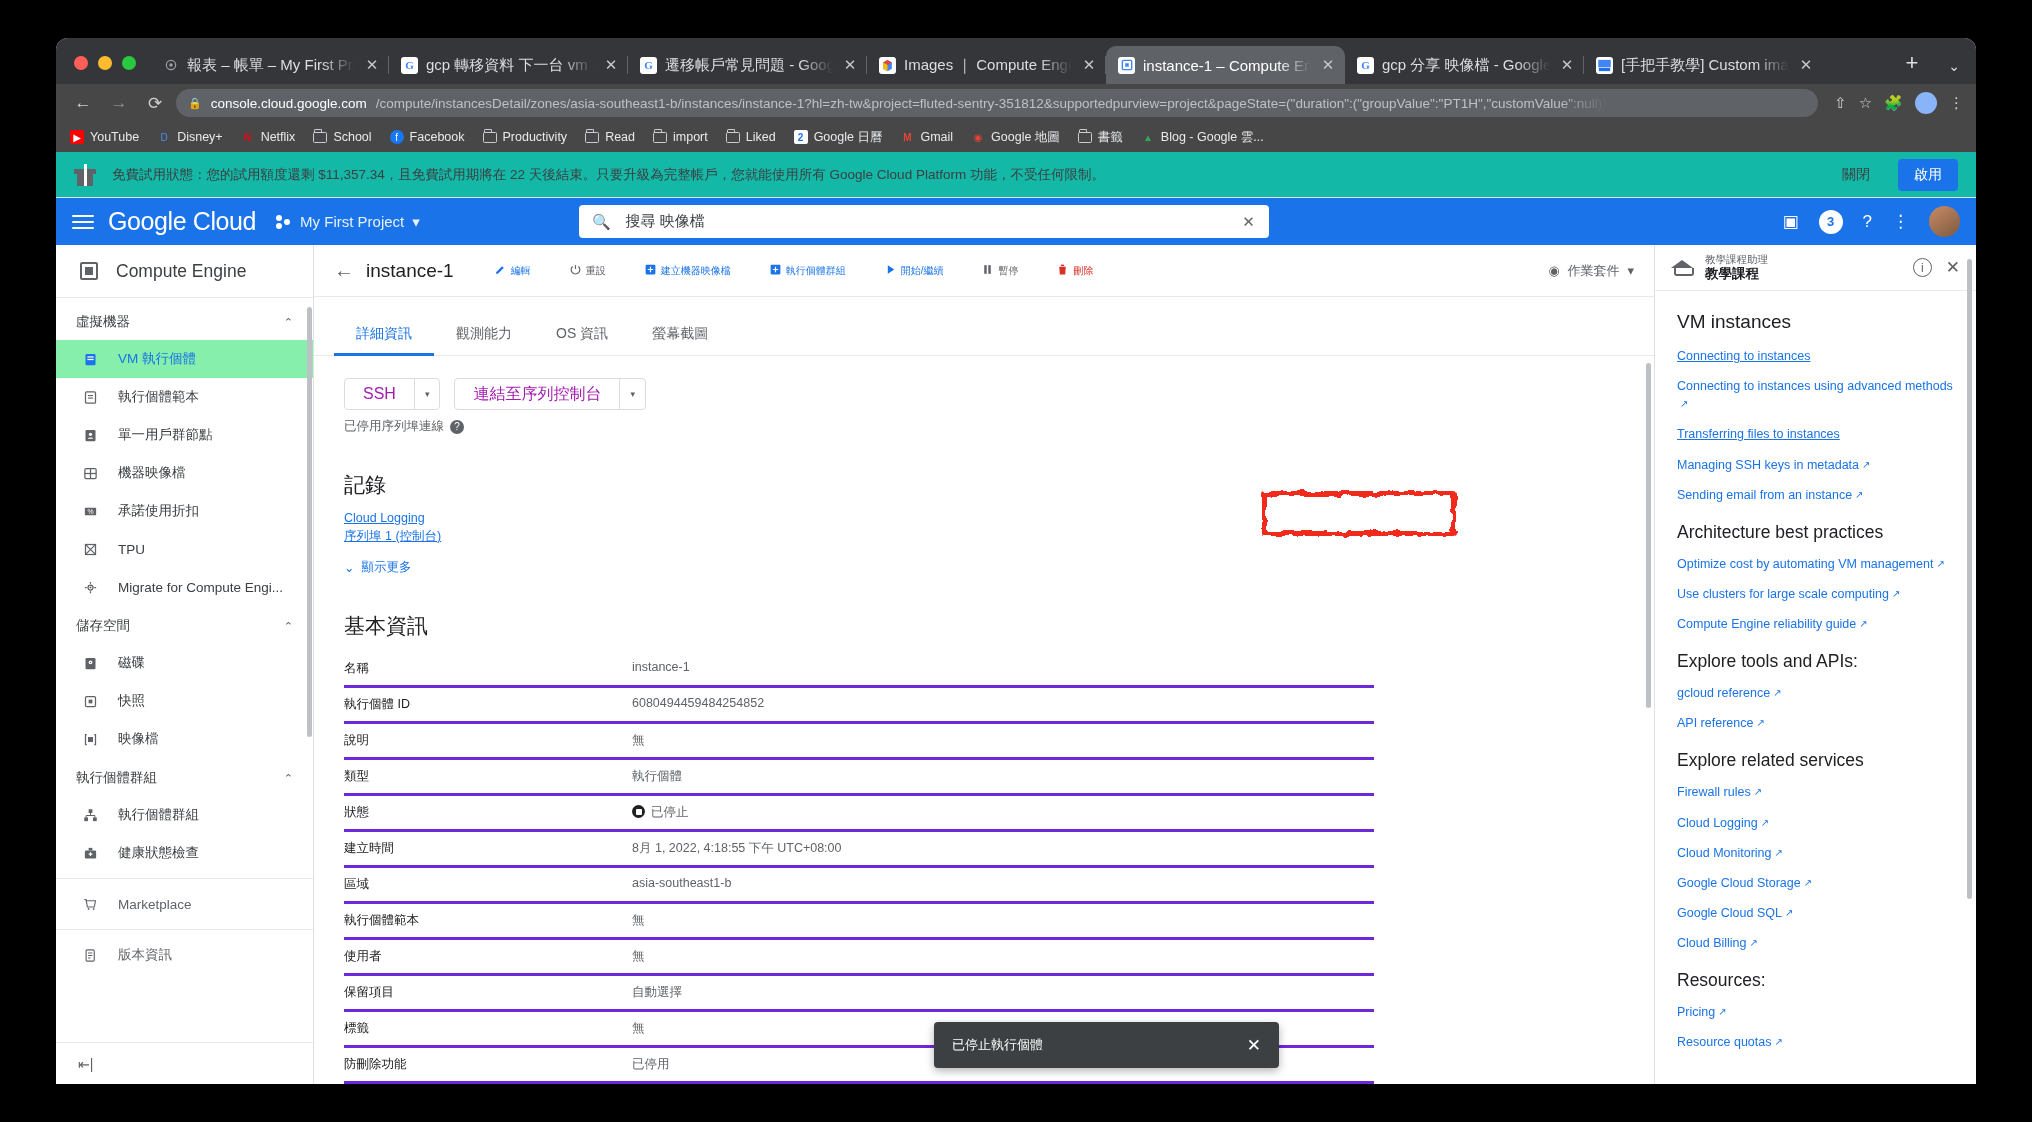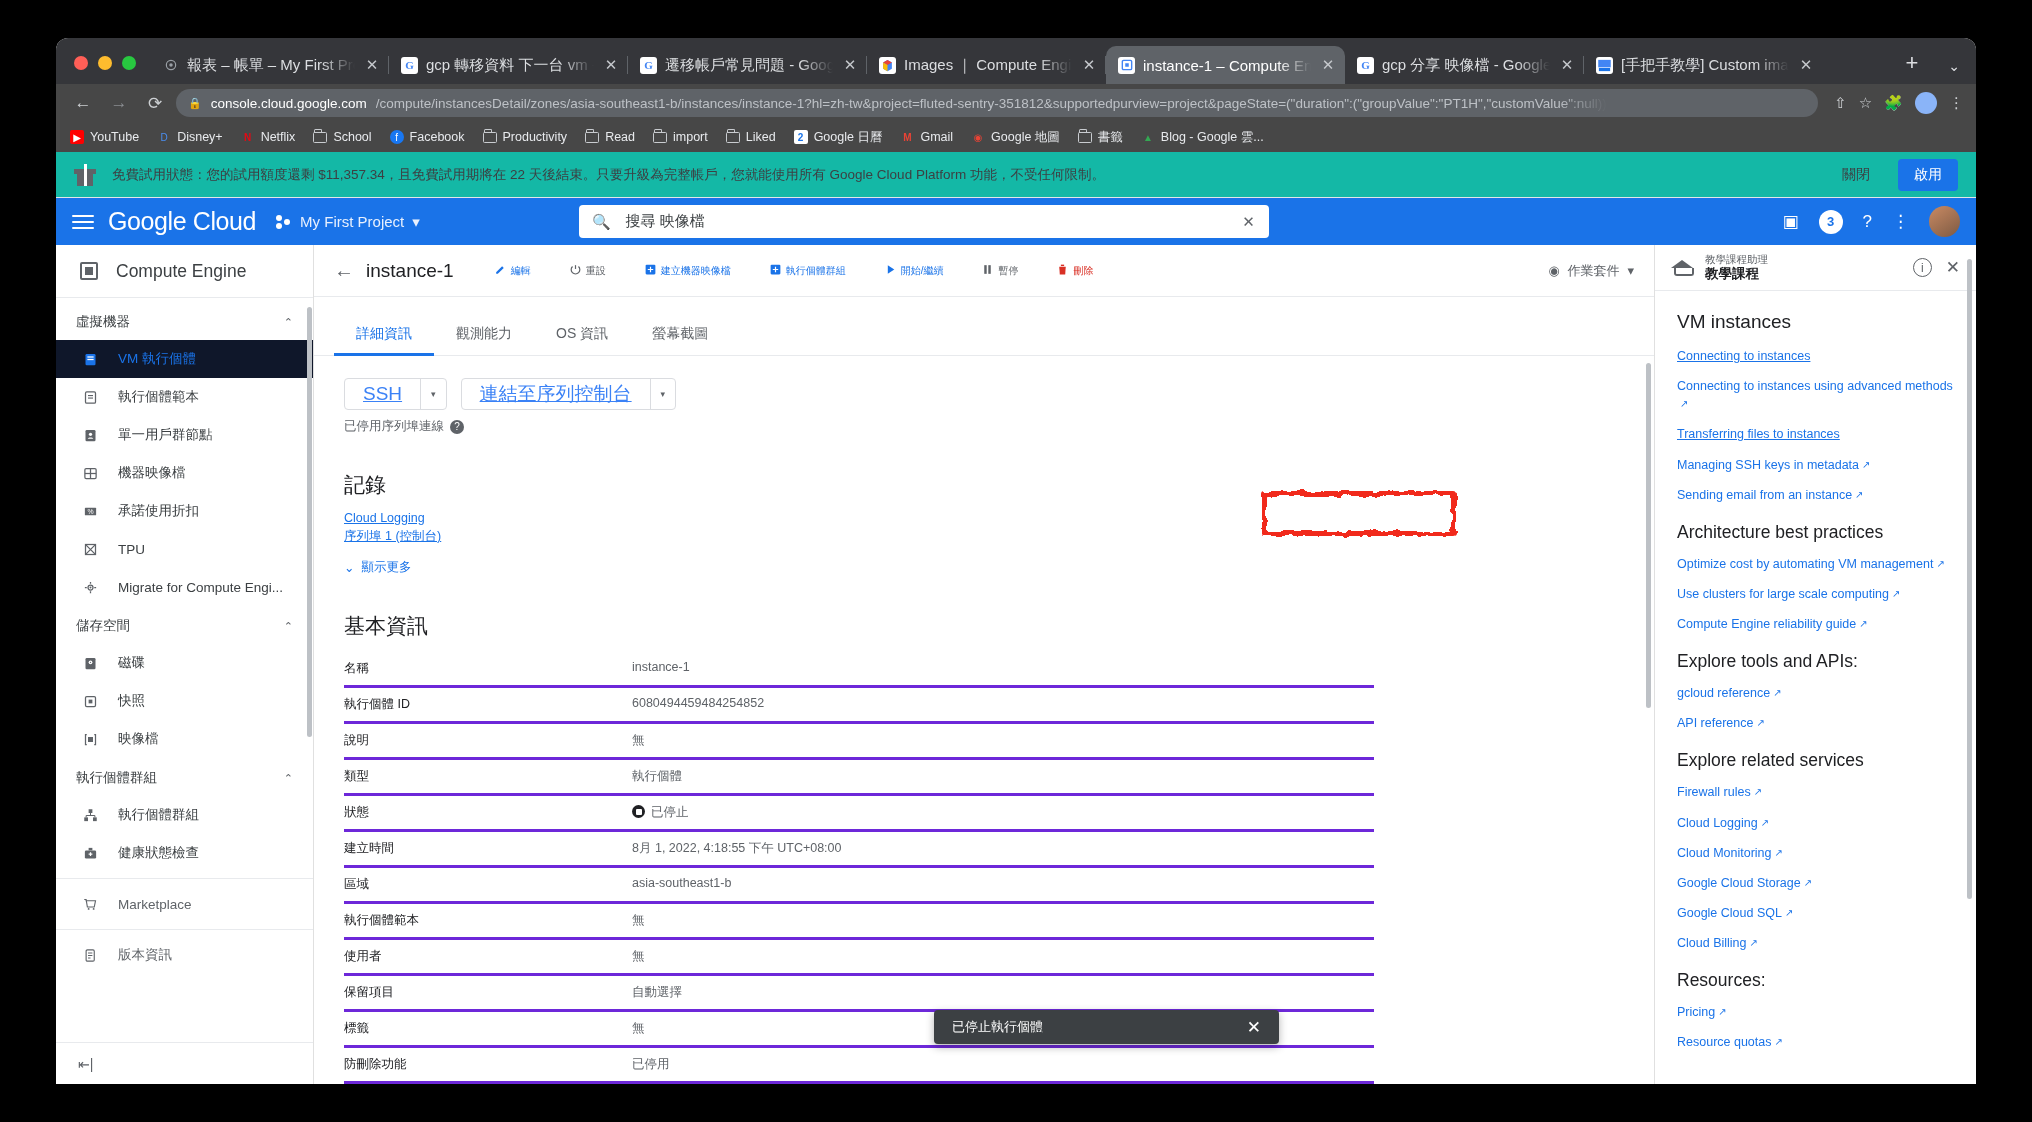--- a/index.html
+++ b/index.html
@@ -113,21 +113,21 @@
   .leftnav { width:258px; flex:0 0 258px; background:#fff; border-right:1px solid #e0e0e0; display:flex; flex-direction:column; position:relative;}
   .ce-head { height:53px; display:flex; align-items:center; gap:14px; padding:0 20px; border-bottom:1px solid #e8eaed; }
   .chip-ic { width:26px;height:26px;flex:0 0 26px; position:relative; }
   .chip-ic .body{position:absolute;left:4px;top:4px;width:18px;height:18px;border:2.2px solid #5f6368;border-radius:2px;}
   .chip-ic .core{position:absolute;left:9px;top:9px;width:8px;height:8px;background:#5f6368;}
   .ce-title { font-size:17.5px; color:#3c4043; }
   .navscroll { flex:1; overflow:hidden; padding-top:4px; position:relative; }
   .navgroup { display:flex; align-items:center; justify-content:space-between; padding:11px 20px 9px 20px; font-size:13.5px; color:#3c4043; }
   .chev { font-size:11px; color:#5f6368; }
   .navitem { display:flex; align-items:center; gap:18px; height:38px; padding:0 20px 0 24px; font-size:13.5px; color:#3c4043; }
-  .navitem.active { background:#0f172a; color:#1a73e8; }
+  .navitem.active { background:#86efac; color:#1a73e8; }
   .navitem.dim { color:#5f6368; }
   .navitem .ic { width:20px; flex:0 0 20px; display:flex; align-items:center; justify-content:center; color:#5f6368; font-size:14px; }
   .navitem.active .ic { color:#1a73e8; }
   .navdiv { height:1px; background:#e8eaed; margin:6px 0; }
   .navbottom { height:42px; border-top:1px solid #e8eaed; display:flex; align-items:center; padding-left:22px; color:#5f6368; font-size:14px; }
   .navbar-sb { position:absolute; right:1px; top:62px; width:5px; height:430px; background:#bdc1c6; border-radius:3px; }
 
   
   .main { flex:1; min-width:0; position:relative; background:#fff; overflow:hidden; }
   .maintop { height:52px; display:flex; align-items:center; gap:0; padding:0 20px; border-bottom:1px solid #e8eaed;}
@@ -148,21 +148,21 @@
 
   
   .ptabs { display:flex; gap:0; padding:0 20px; border-bottom:1px solid #e8eaed; margin:14px 0 0 0; }
   .ptab { padding:14px 22px 12px; font-size:14px; color:#5f6368; position:relative; }
   .ptab.sel { color:#1a73e8; }
   .ptab.sel:after { content:""; position:absolute; left:0; right:0; bottom:-1px; height:3px; background:#1a73e8; }
 
   .content { padding:22px 28px 0 30px; position:relative; height:100%; }
   .btnrow { display:flex; align-items:center; gap:14px; }
   .obtn { display:flex; align-items:stretch; border:1px solid #dadce0; border-radius:4px; height:32px; overflow:hidden; }
-  .obtn .lbl { display:flex; align-items:center; padding:0 18px; font-size:19px; color:#3b82f6;text-decoration:underline; }
+  .obtn .lbl { display:flex; align-items:center; padding:0 18px; font-size:16px; color:#a21caf; }
   .obtn .div { width:1px; background:#dadce0; }
   .obtn .cd { display:flex; align-items:center; padding:0 10px; font-size:9px; color:#5f6368; }
   .hintline { margin-top:8px; font-size:12.5px; color:#5f6368; display:flex; align-items:center; gap:6px; }
   .qmark { width:14px;height:14px;border-radius:50%;background:#5f6368;color:#fff;font-size:10px;display:flex;align-items:center;justify-content:center;}
 
   .sec-h { font-size:21px; color:#202124; margin:36px 0 12px; }
   .lnk { color:#1a73e8; font-size:12.5px; text-decoration:underline; display:block; margin-bottom:3px; }
   .showmore { margin-top:14px; color:#1a73e8; font-size:12.5px; display:flex; align-items:center; gap:7px; }
 
   table.kv { width:1030px; border-collapse:collapse; }
@@ -170,21 +170,21 @@
   table.kv td.k { width:288px; color:#202124; }
   table.kv td.v { color:#5f6368; }
   .stopdot { display:inline-block; width:13px;height:13px;border-radius:50%;background:#202124;position:relative;vertical-align:-2px;margin-right:6px;}
   .stopdot:after{content:"";position:absolute;left:3.5px;top:3.5px;width:6px;height:6px;background:#fff;border-radius:1px;}
   .qm-inline { display:inline-flex; width:13px;height:13px;border-radius:50%;background:#202124;color:#fff;font-size:9px;align-items:center;justify-content:center;vertical-align:1px;margin-left:5px;}
 
   .main-sb { position:absolute; right:3px; top:118px; width:5px; height:345px; background:#bdc1c6; border-radius:3px; }
 
   
   .snack {
-    position:absolute; left:620px; bottom:40px; width:345px; height:34px;
+    position:absolute; left:620px; bottom:16px; width:345px; height:46px;
     background:#3c4043; border-radius:4px; color:#fff; display:flex;
     align-items:center; padding:0 18px; font-size:13px;
     box-shadow:0 3px 8px rgba(0,0,0,.3);
   }
   .snack .x { margin-left:auto; font-size:17px; }
 
   
   .rightpanel { width:322px; flex:0 0 322px; background:#fff; border-left:1px solid #e0e0e0; display:flex; flex-direction:column; position:relative; }
   .rp-head { height:46px; display:flex; align-items:center; gap:12px; padding:0 16px; border-bottom:1px solid #e8eaed; }
   .cap-ic { width:22px;height:16px;flex:0 0 22px;position:relative; }

